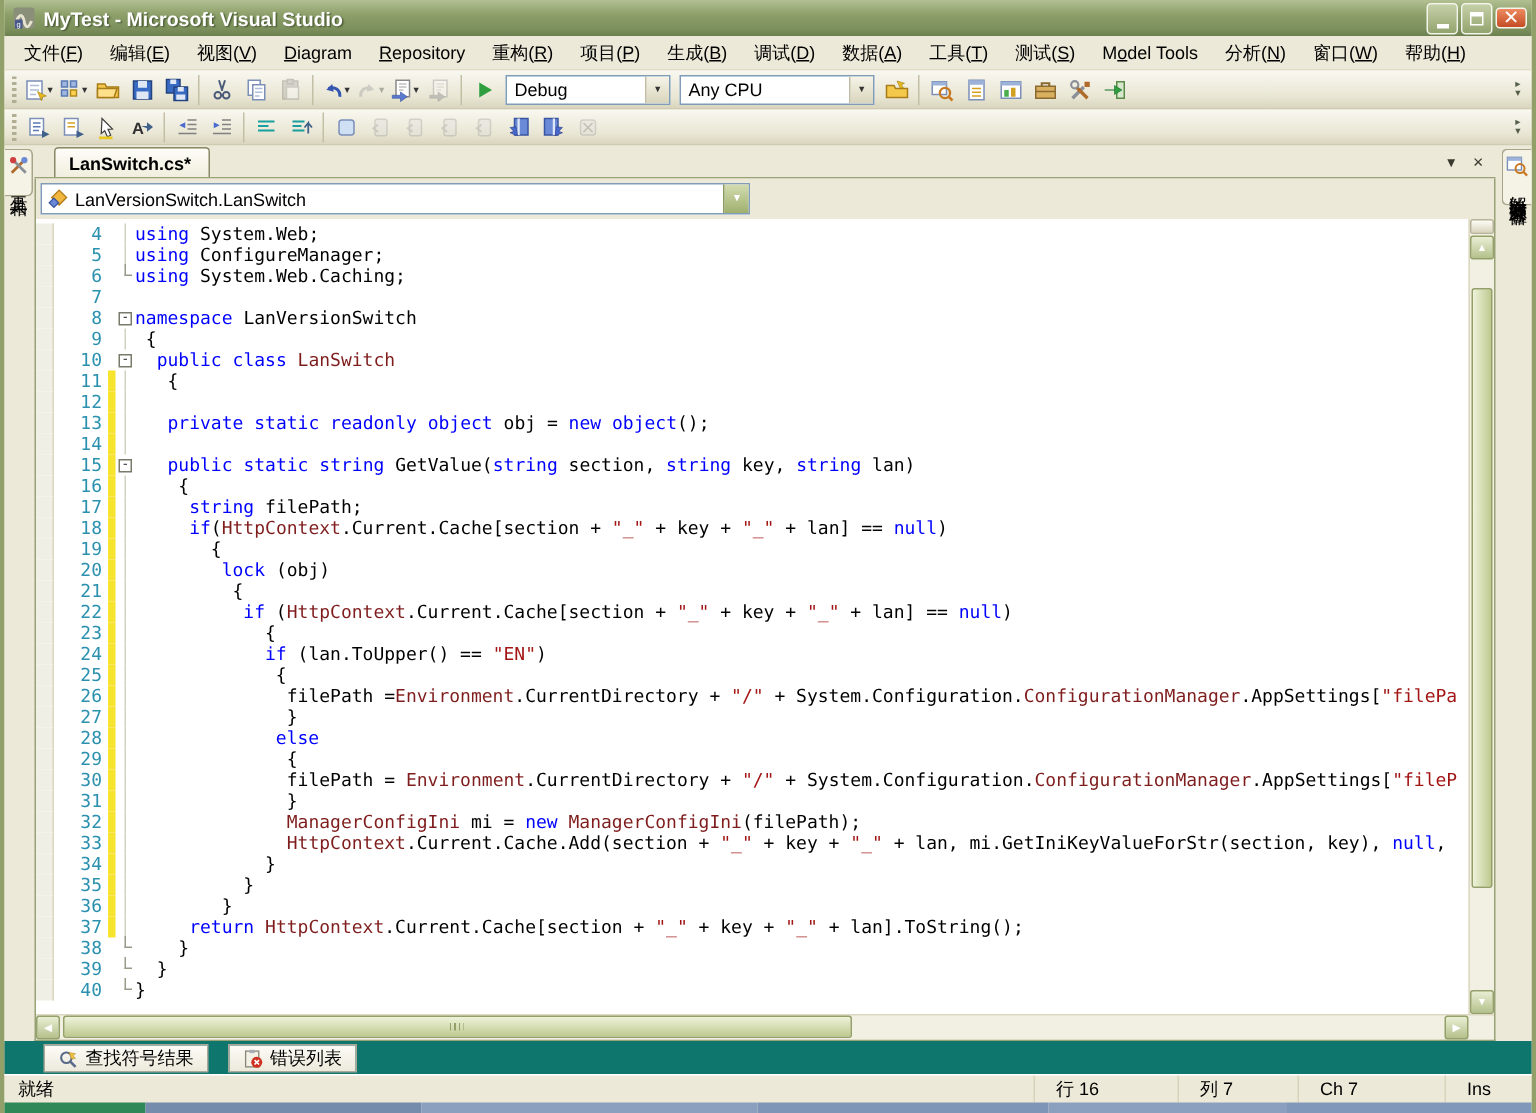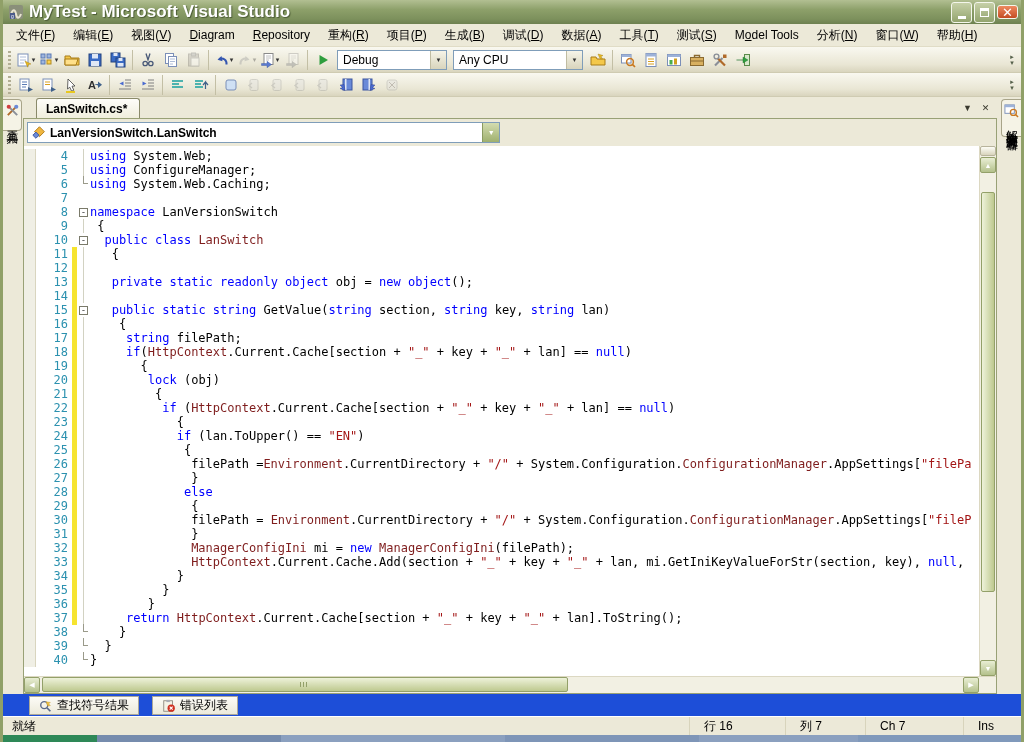--- a/index.html
+++ b/index.html
@@ -2,21 +2,21 @@
 <html><head>
 <meta charset="utf-8">
 <style>
   * { margin:0; padding:0; box-sizing:border-box; }
   html,body { width:1024px; height:742px; overflow:hidden; }
   body { font-family:"Liberation Sans","DejaVu Sans",sans-serif; font-size:12px; background:#ece9d8; }
   .win { width:1024px; height:742px; display:flex; flex-direction:column; border-left:3px solid #90a068; border-right:3px solid #90a068; background:#ece9d8; }
   
   .titlebar { height:24px; flex:none; background:linear-gradient(180deg,#b2bf92,#8da06a 40%,#7c905c 80%,#6d8050); display:flex; align-items:center; padding:0 3px 0 5px; }
   .appicon { width:16px; height:16px; flex:none; }
-  .title { color:#fff; font-weight:bold; font-size:17px; margin-left:5px; flex:1; text-shadow:1px 1px 1px #4a5a34; white-space:nowrap; }
+  .title { color:#fff; font-weight:bold; font-size:13px; margin-left:5px; flex:1; text-shadow:1px 1px 1px #4a5a34; white-space:nowrap; }
   .wb { width:21px; height:21px; margin-left:2px; border:1px solid #f4f6ec; border-radius:3px; display:flex; align-items:center; justify-content:center; color:#fff; cursor:default; }
   .wb.mn,.wb.mx { background:linear-gradient(180deg,#c6d0a8,#93a46e); }
   .wb.cl { background:linear-gradient(180deg,#ee8a60,#c44d24); font-size:13px; font-weight:bold; }
   .glyph-min { width:8px; height:3px; background:#fff; margin-top:10px; }
   .glyph-max { width:9px; height:9px; border:1px solid #fff; border-top:3px solid #fff; }
   
   .menubar { height:23px; flex:none; display:flex; align-items:center; background:#ece9d8; padding-left:4px; border-bottom:1px solid #e0dcc6; }
   .mitem { padding:3px 9px; white-space:nowrap; color:#000; }
   
   .toolbar { height:26px; flex:none; display:flex; align-items:center; background:linear-gradient(180deg,#f9f8f0,#e9e6d4 70%,#d9d5be); border-bottom:1px solid #cfcbb2; padding:0 2px; }
@@ -40,21 +40,21 @@
   .vlabel { writing-mode:vertical-rl; font-size:12px; letter-spacing:1px; color:#000; }
   .vtab .ic { width:15px; height:15px; flex:none; }
   
   .doc { flex:1; min-width:0; display:flex; flex-direction:column; margin-top:1px; }
   .tabstrip { height:21px; flex:none; display:flex; align-items:flex-end; padding-left:13px; border-bottom:1px solid #99a176; }
   .doctab { height:20px; background:linear-gradient(180deg,#fefdf9,#f0eedd); border:1px solid #8a8a6a; border-bottom:none; border-radius:3px 3px 0 0; padding:0 12px 0 9px; font-weight:bold; display:flex; align-items:center; }
   .tsbtns { margin-left:auto; display:flex; align-items:center; height:100%; padding-right:4px; gap:3px; }
   .tsbtn { width:15px; height:15px; display:flex; align-items:center; justify-content:center; color:#3a3a2e; font-size:9px; }
   .docbody { flex:1; min-height:0; display:flex; flex-direction:column; border:1px solid #99a176; border-top:none; background:#ece9d8; }
   .navbar { height:27px; flex:none; display:flex; align-items:center; gap:5px; padding:3px 3px; }
-  .navcombo { height:21px; background:#fff; border:1px solid #7f9db9; display:flex; align-items:center; gap:4px; padding-left:4px; min-width:0; white-space:nowrap;font-weight:bold; }
+  .navcombo { height:21px; background:#fff; border:1px solid #7f9db9; display:flex; align-items:center; gap:4px; padding-left:4px; min-width:0; white-space:nowrap; }
   .navcombo.left { width:49%; flex:none; }
   .navcombo.right { flex:1; color:#6d6d6d; }
   .navarrow { margin-left:auto; width:17px; height:19px; flex:none; background:linear-gradient(180deg,#d3dcb0,#9fb06e); border-left:1px solid #8a9a60; color:#fff; display:flex; align-items:center; justify-content:center; font-size:7px; }
   .navcombo .ic { width:14px; height:14px; flex:none; }
   
   .edrow { flex:1; min-height:0; display:flex; }
   .codepane { flex:1; min-width:0; background:#fff; overflow:hidden; padding-top:3px;
               font-family:"DejaVu Sans Mono","Liberation Mono",monospace; font-size:12px; line-height:14px; }
   .cl { display:flex; height:14px; white-space:pre; }
   .ci { width:12px; flex:none; background:#f0efe5; border-right:1px solid #d9d5bf; }
@@ -74,21 +74,21 @@
   .vtrack { flex:1; position:relative; }
   .vthumb { position:absolute; left:1px; right:1px; top:4%; height:82%; background:linear-gradient(90deg,#eef2da,#bec98f); border:1px solid #93a069; border-radius:2px; }
   .hwrap { height:17px; flex:none; display:flex; background:#f2f0e3; border-top:1px solid #dcd8c2; }
   .hscroll { flex:1; display:flex; }
   .sbtn.h { width:16px; height:100%; }
   .htrack { flex:1; position:relative; }
   .hthumb { position:absolute; top:0; bottom:1px; left:2px; width:57%; background:linear-gradient(180deg,#eef2da,#bec98f); border:1px solid #93a069; border-radius:2px; }
   .hthumb:after { content:""; position:absolute; left:50%; top:4px; bottom:4px; width:9px; margin-left:-5px; background:repeating-linear-gradient(90deg,#93a069 0 1px,transparent 1px 3px); }
   .corner { width:17px; flex:none; }
   
-  .bottombar { height:22px; flex:none; background:#1d4ed8; display:flex; align-items:flex-start; padding:2px 0 0 26px; gap:13px; }
+  .bottombar { height:22px; flex:none; background:#0f766e; display:flex; align-items:flex-start; padding:2px 0 0 26px; gap:13px; }
   .btab { height:19px; border:1px solid #aca899; background:linear-gradient(180deg,#fcfbf6,#eceadb); display:flex; align-items:center; gap:4px; padding:0 9px; white-space:nowrap; }
   .btab .ic { width:14px; height:14px; }
   .statusbar { height:19px; flex:none; background:#ece9d8; border-top:1px solid #fff; display:flex; align-items:center; padding-left:9px; }
   .sright { margin-left:auto; display:flex; height:100%; align-items:center; }
   .scell { padding-left:14px; white-space:nowrap; border-left:1px solid #d8d4bc; height:100%; display:flex; align-items:center; }
   .scell.a { width:96px; } .scell.b { width:80px; } .scell.c { width:98px; } .scell.d { width:58px; padding-right:10px; }
   
   .sliver { height:7px; flex:none; display:flex; }
   .sliver div { height:100%; }
 </style>

